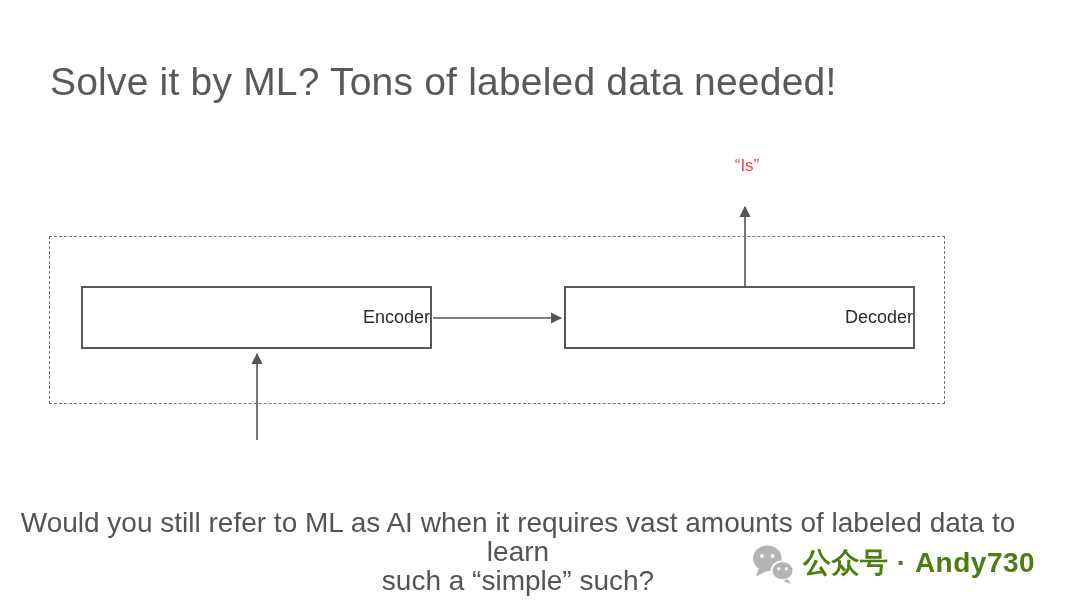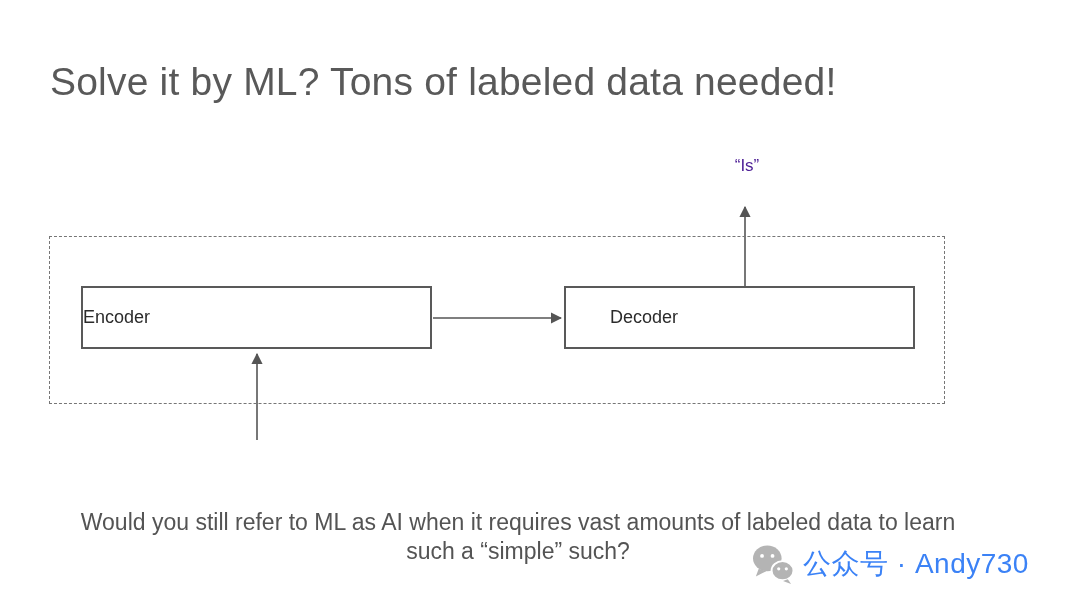--- a/index.html
+++ b/index.html
@@ -47,54 +47,55 @@
   .node {
     position: absolute;
     top: 286px;
     width: 351px;
     height: 63px;
     box-sizing: border-box;
     border: 2px solid #595959;
     background: #ffffff;
     display: flex;
     align-items: center;
-    justify-content: flex-start;
+    justify-content: flex-end;
     font-size: 18px;
     color: #2b2b2b;
   }
   .node.encoder { left: 81px; }
   .node.decoder { left: 564px; padding-left: 44px; }
   .small-label {
     position: absolute;
     width: 200px;
     text-align: center;
     font-size: 17px;
-    color: #4c1d95;
+    color: #ef4444;
     white-space: nowrap;
   }
   .output-label { left: 647px; top: 156px; }
   .input-label  { left: 157px; top: 444px; }
   .caption {
     position: absolute;
     left: 0;
     top: 508px;
     width: 1036px;
     text-align: center;
-    font-size: 23px;
+    font-size: 28px;
     line-height: 29px;
     color: #545454;
   }
   .watermark {
     position: absolute;
     left: 752px;
     top: 544px;
     display: flex;
-    align-items: center;
+    align-items: flex-start;
     gap: 9px;
-    color: #3b82f6;
+    color: #4d7c0f;
+    font-weight: bold;
   }
   .watermark .wm-text {
     font-size: 28px;
     letter-spacing: 0.5px;
     white-space: nowrap;
   }
   .wechat-icon { display: block; }
 </style>
 </head>
 <body>

